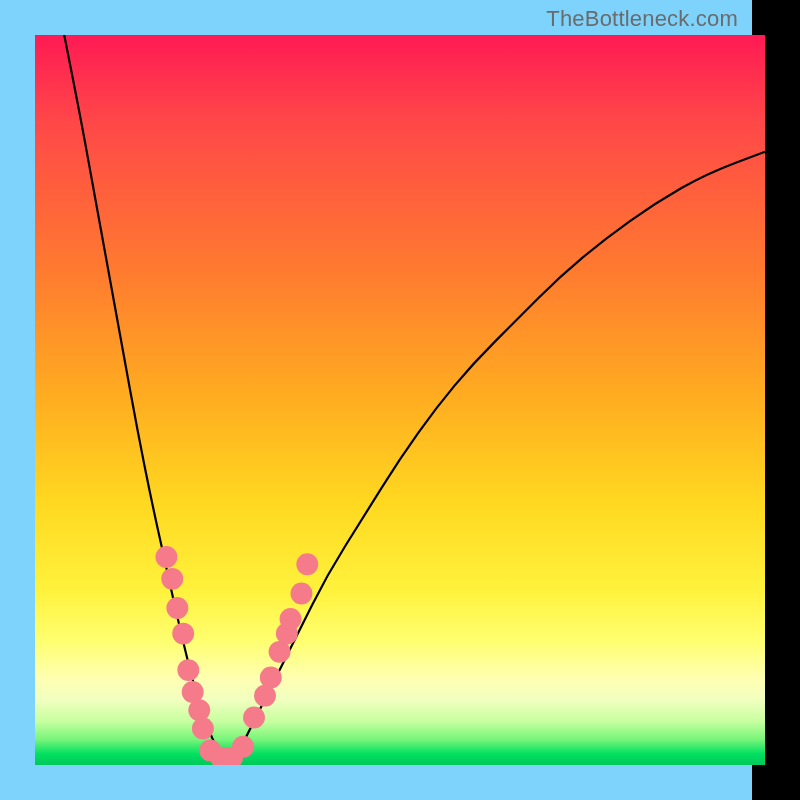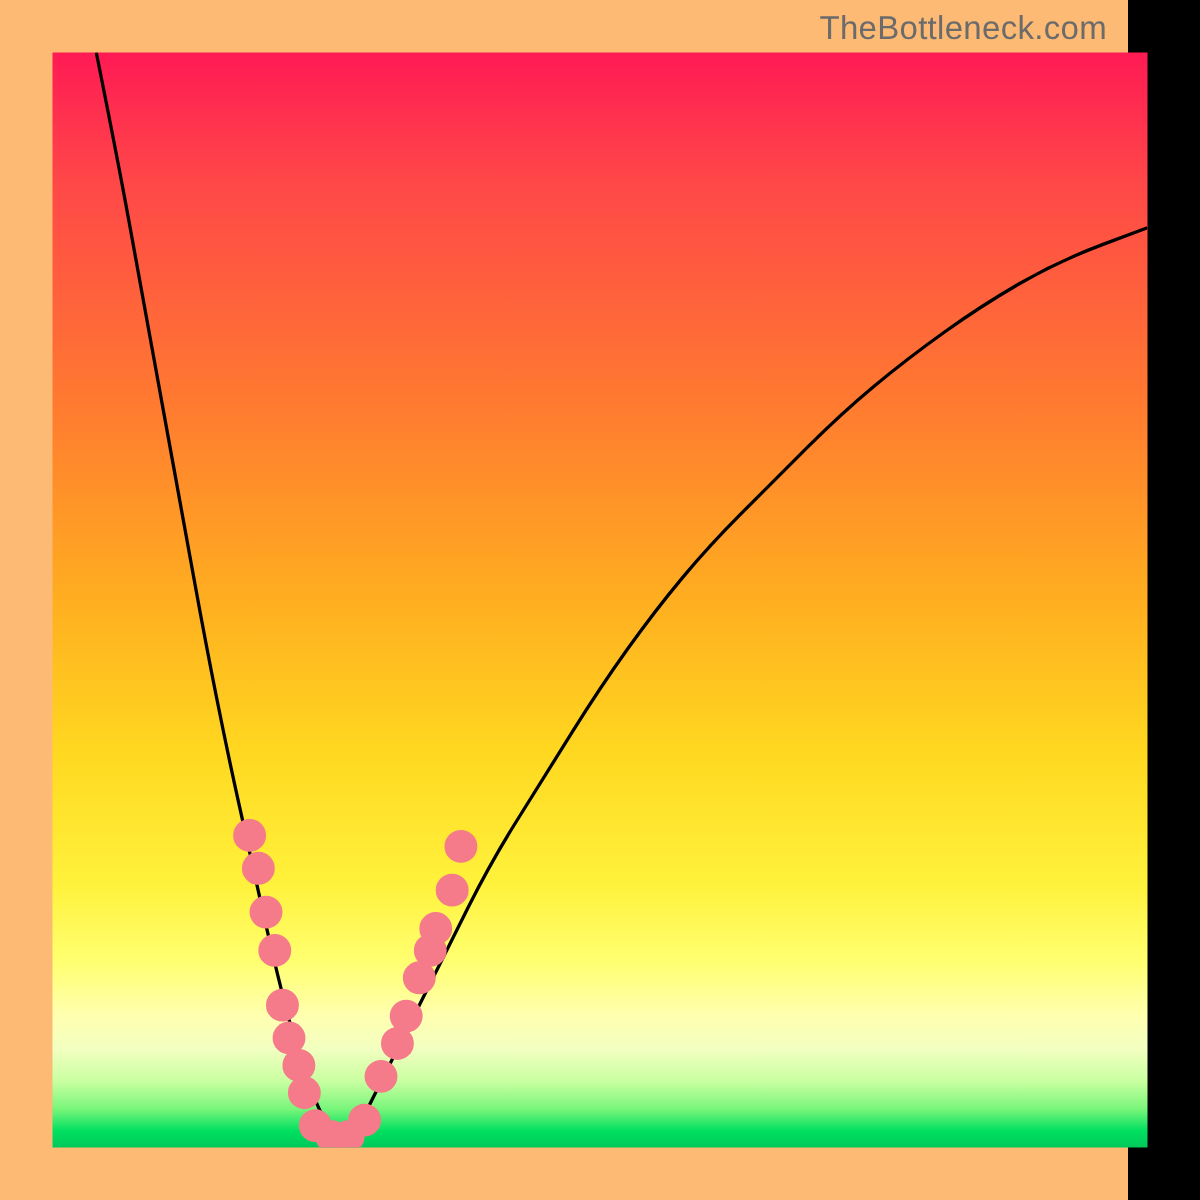--- a/index.html
+++ b/index.html
@@ -9,21 +9,21 @@
     height: 800px;
     background: #000;
     overflow: hidden;
   }
   .frame {
     position: absolute;
     left: 0;
     top: 0;
     width: 752px;
     height: 800px;
-    background: #fdba74;
+    background: #7dd3fc;
   }
   .plot-area {
     position: absolute;
     left: 35px;
     top: 35px;
     width: 730px;
     height: 730px;
     background: linear-gradient(
       to bottom,
       #ff1a54 0%,

